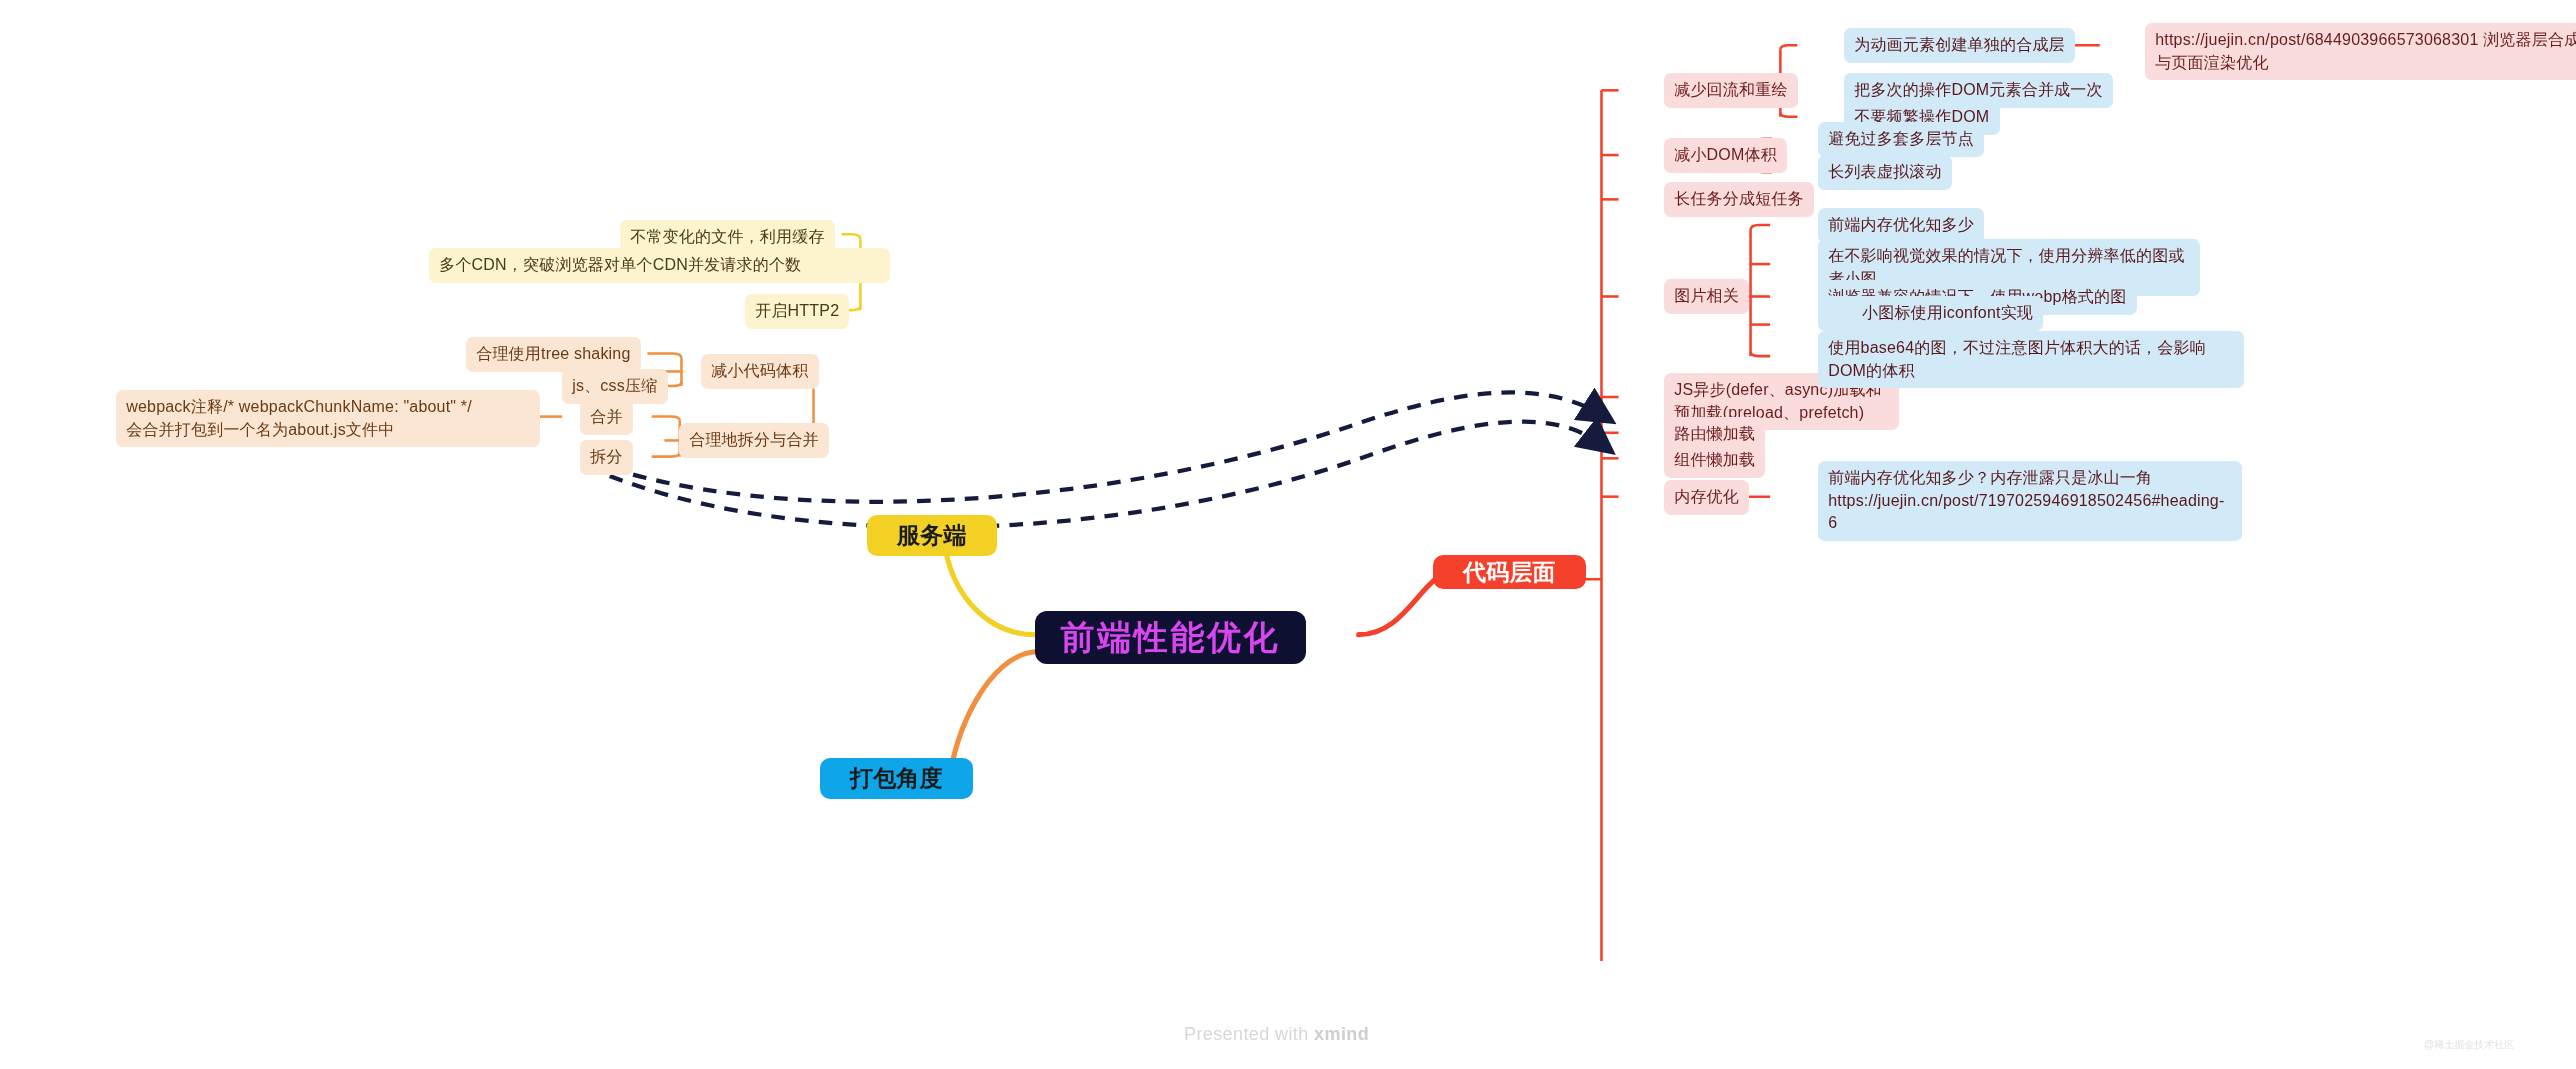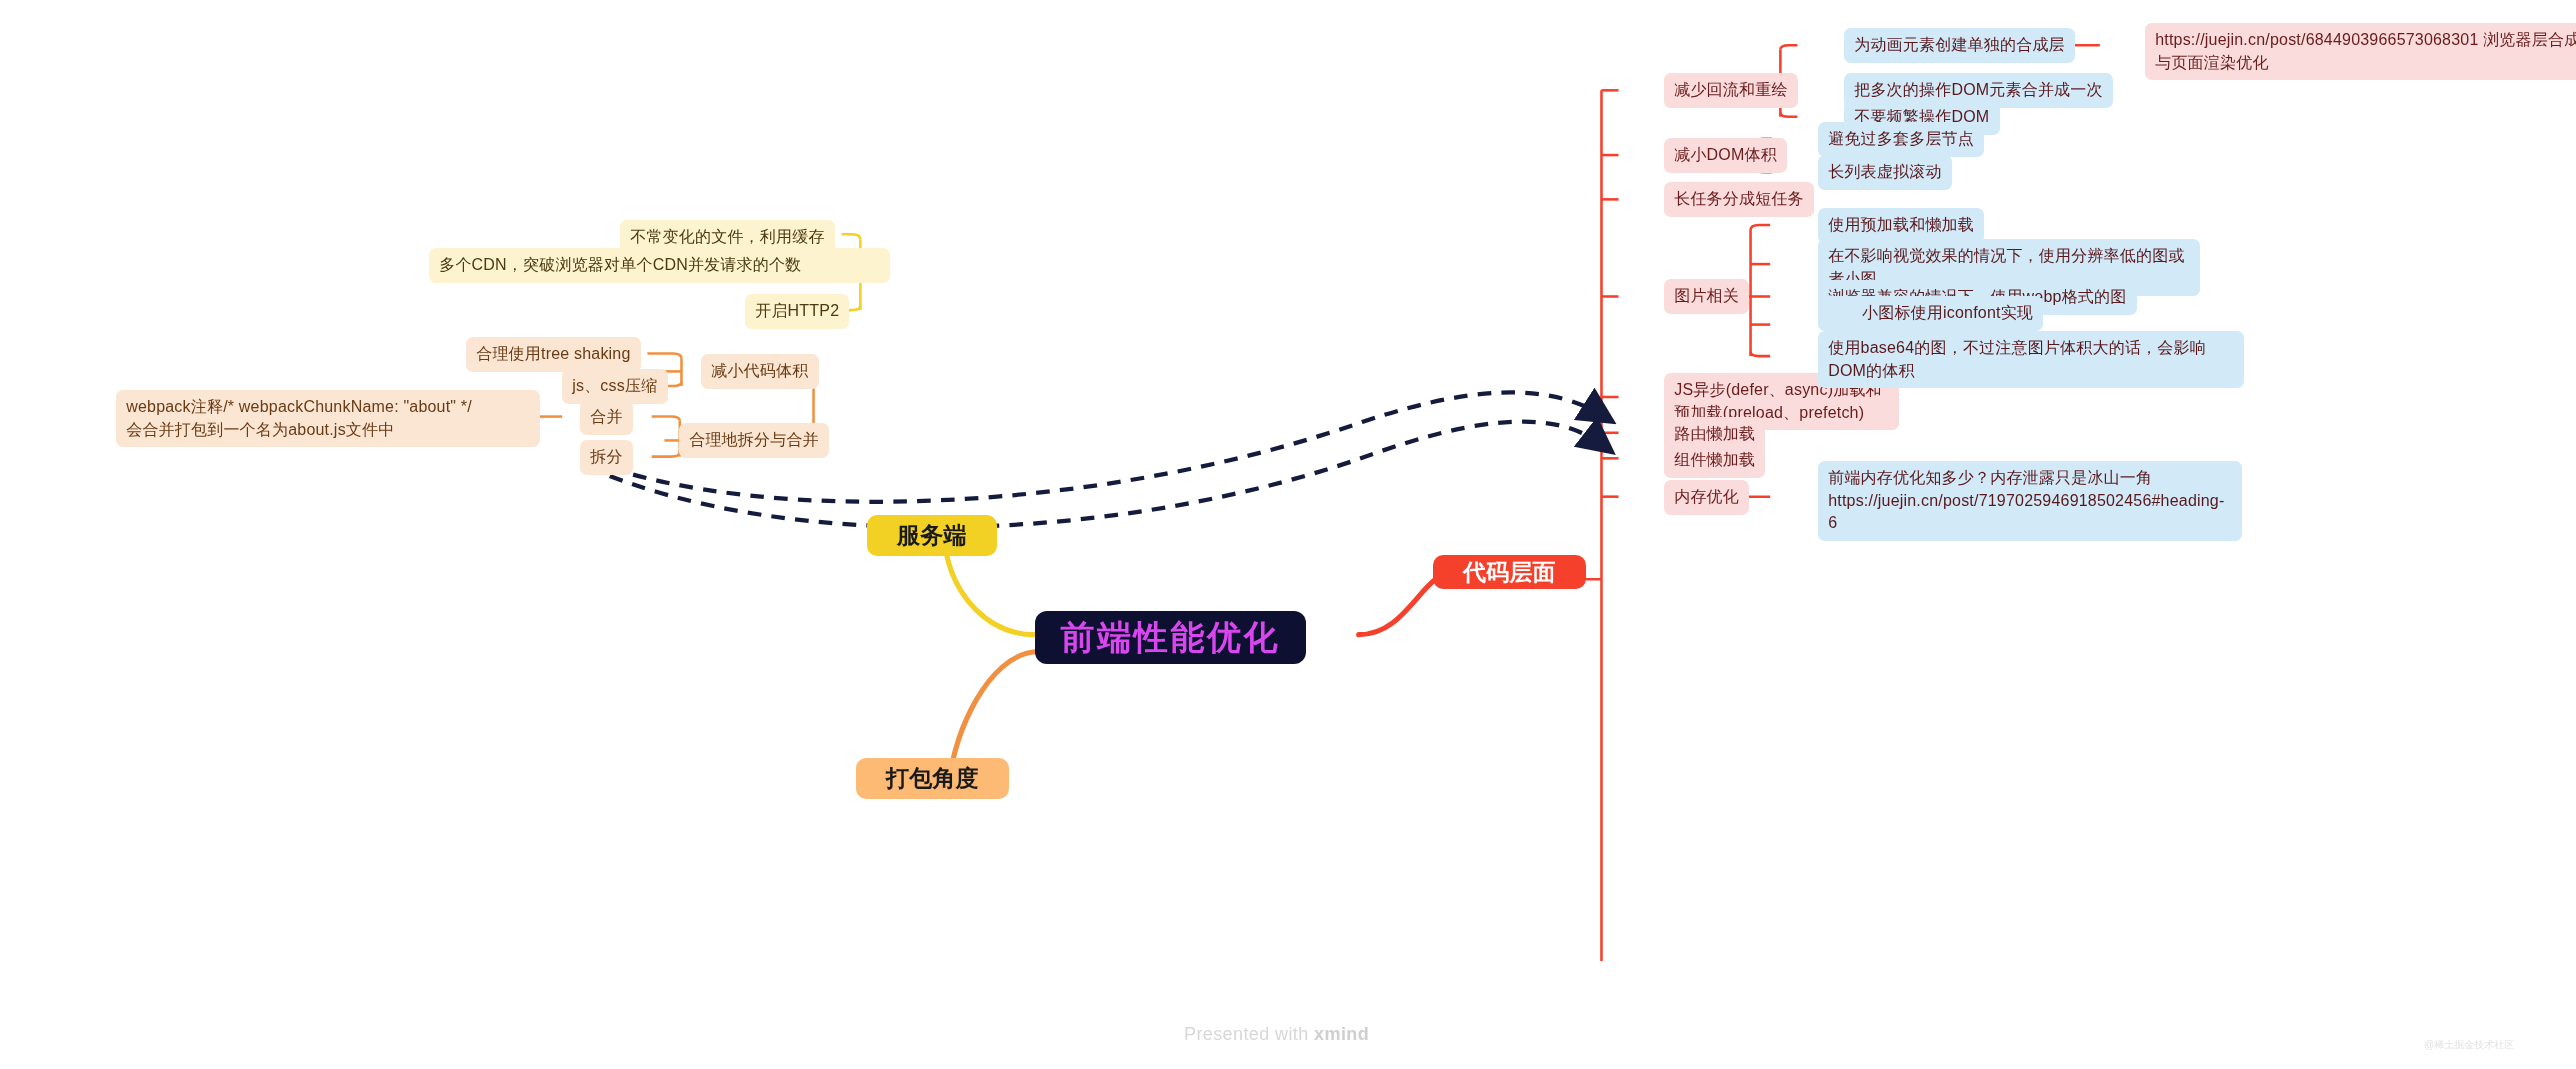--- a/index.html
+++ b/index.html
@@ -50,21 +50,21 @@
   
   .n-main {
     font-size: 23px;
     font-weight: bold;
     border-radius: 10.2px;
     padding: 0 30px;
     justify-content: center;
   }
   .n-main.red    { background: #f5402c; color: #ffffff; }
   .n-main.yellow { background: #f2d024; color: #1a1a1a; }
-  .n-main.orange { background: #fdba74; color: #1a1a1a; margin-left: 36px; }
+  .n-main.orange { background: #0ea5e9; color: #1a1a1a; }
 
   
   .n-sub {
     font-size: 16px;
     padding: 6px 10.2px;
     border-radius: 6.8px;
     margin-left: 48px;
   }
   .n-sub.pink  { background: #fadcdc; color: #6b1b1b; }
   .n-sub.blue  { background: #d2e9f7; color: #58181c; }
@@ -221,21 +221,21 @@
   </div>
 
   <div class="node n-sub blue" style="left:1770px; top:122px;">
     <span>避免过多套多层节点</span>
   </div>
   <div class="node n-sub blue" style="left:1770px; top:155px;">
     <span>长列表虚拟滚动</span>
   </div>
 
   <div class="node n-sub blue" style="left:1770px; top:208px;">
-    <span>使用预加载和懒加载</span>
+    <span>前端内存优化知多少</span>
   </div>
   <div class="node n-sub blue" style="left:1770px; top:239px; width:382px;">
     <span>在不影响视觉效果的情况下，使用分辨率低的图或者小图</span>
   </div>
   <div class="node n-sub blue" style="left:1770px; top:280px;">
     <span>浏览器兼容的情况下，使用webp格式的图</span>
   </div>
   <div class="node n-sub blue" style="left:1770px; top:296px;padding-left:44px;">
     <span>小图标使用iconfont实现</span>
   </div>

